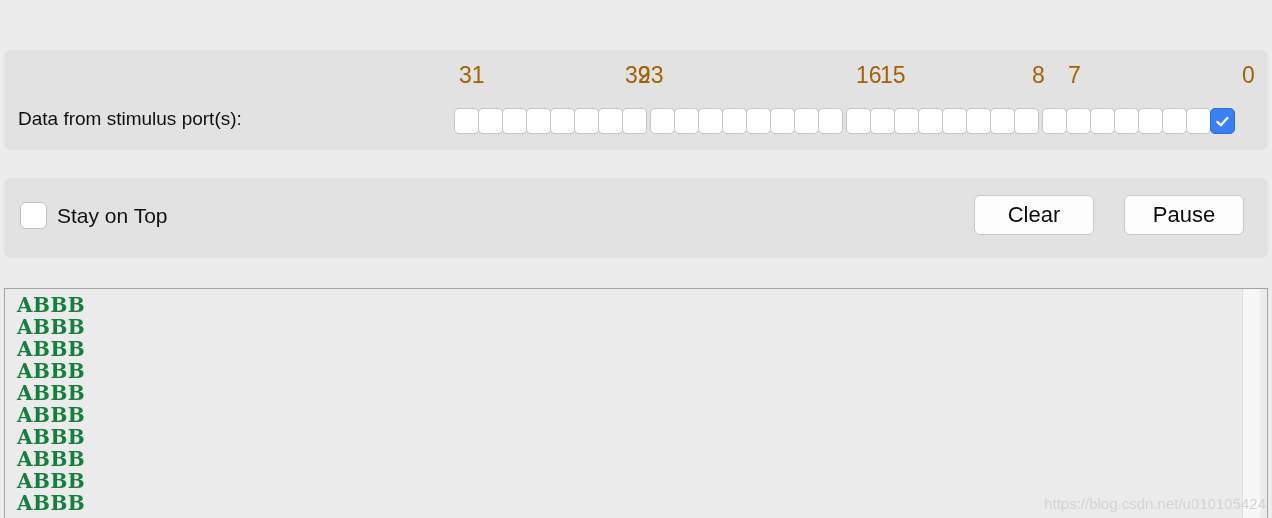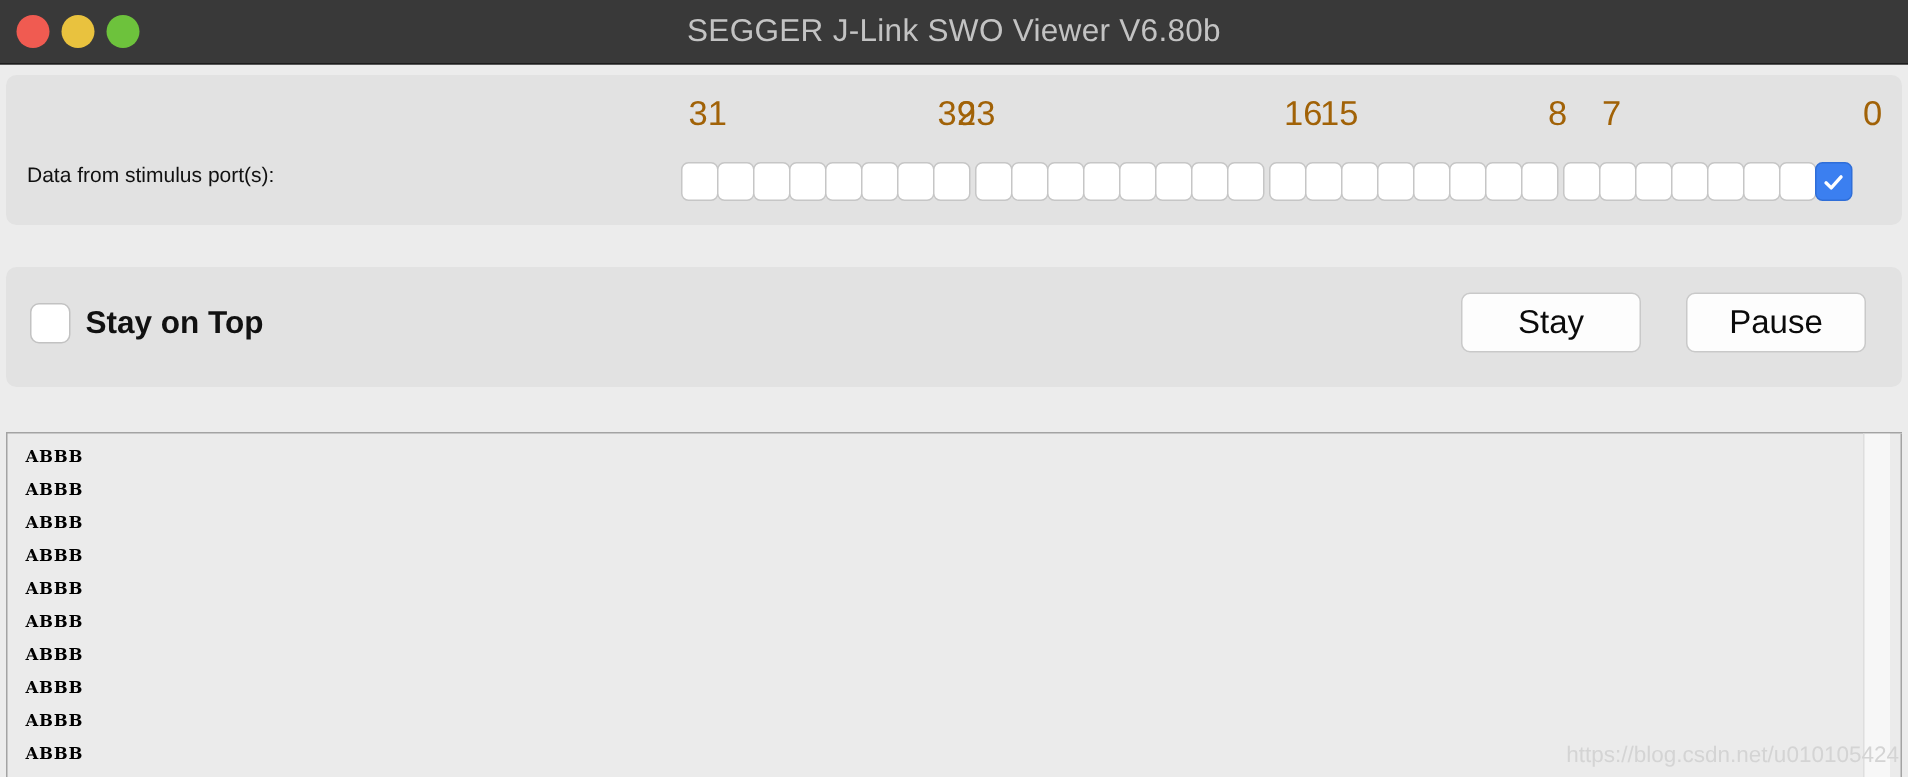--- a/index.html
+++ b/index.html
@@ -86,21 +86,21 @@
     font-size: 23px;
     color: #a16207;
     font-family: "Liberation Sans", sans-serif;
   }
 
   
   #stimulus-label {
     position: absolute;
     left: 14px;
     top: 58px;
-    font-size: 14px;
+    font-size: 19px;
     color: #111111;
   }
   #port-groups {
     position: absolute;
     left: 450px;
     top: 58px;
     display: flex;
     gap: 4px;
   }
   .port-group {
@@ -155,21 +155,20 @@
     border: 1px solid #c2c2c2;
     border-radius: 6px;
     -webkit-appearance: none;
     appearance: none;
     cursor: pointer;
     display: block;
   }
   #stay-on-top-label {
     font-size: 21px;
     color: #111111;
-    font-weight: bold;
   }
   #action-buttons {
     position: absolute;
     right: 24px;
     top: 17px;
     display: flex;
     gap: 30px;
   }
   .action-btn {
     width: 120px;
@@ -197,23 +196,23 @@
     border: 1px solid #a3a3a3;
     border-right: none;
     overflow: hidden;
   }
   #log-lines {
     position: absolute;
     left: 12px;
     top: 5px;
     font-family: "DejaVu Serif", "Liberation Serif", serif;
     font-weight: bold;
-    font-size: 11px;
+    font-size: 20px;
     line-height: 22px;
-    color: #000000;
+    color: #15803d;
     letter-spacing: 0.5px;
     white-space: pre;
   }
   .log-line { height: 22px; }
 
   #log-scrollbar {
     position: absolute;
     right: 8px;
     top: 0;
     width: 17px;
@@ -242,28 +241,20 @@
     pointer-events: none;
     user-select: none;
     white-space: nowrap;
   }
 </style>
 </head>
 <body>
 
 <div id="app-window">
 
-  <div id="titlebar">
-    <div id="traffic-lights">
-      <span class="tl" style="background:#f05b51"></span>
-      <span class="tl" style="background:#e9c23e"></span>
-      <span class="tl" style="background:#6dc23c"></span>
-    </div>
-    <div id="window-title">SEGGER J-Link SWO Viewer V6.80b</div>
-  </div>
 
   <div class="group-box" id="stimulus-panel">
     <div id="bit-labels">
         <span class="bit-label" style="left: 455px;">31</span>
         <span class="bit-label" style="left: 621px;">39</span>
         <span class="bit-label" style="left: 634px;">23</span>
         <span class="bit-label" style="left: 824px; margin-left: 28px;">16</span>
         <span class="bit-label" style="left: 860px; margin-left: 16px;">15</span>
         <span class="bit-label" style="left: 1028px;">8</span>
         <span class="bit-label" style="left: 1064px;">7</span>
@@ -317,21 +308,21 @@
         </div>
       </div>
   </div>
 
   <div class="group-box" id="controls-panel">
     <div id="stay-on-top-row">
       <span id="stay-on-top-cb"></span>
       <span id="stay-on-top-label">Stay on Top</span>
     </div>
     <div id="action-buttons">
-      <button class="action-btn">Stay</button>
+      <button class="action-btn">Clear</button>
       <button class="action-btn">Pause</button>
     </div>
   </div>
 
   <div id="log-area">
     <div id="log-lines"><div class="log-line">ABBB</div><div class="log-line">ABBB</div><div class="log-line">ABBB</div><div class="log-line">ABBB</div><div class="log-line">ABBB</div><div class="log-line">ABBB</div><div class="log-line">ABBB</div><div class="log-line">ABBB</div><div class="log-line">ABBB</div><div class="log-line">ABBB</div></div>
     <div id="log-scrollbar"></div>
     <div id="log-area-rightborder"></div>
   </div>
 

